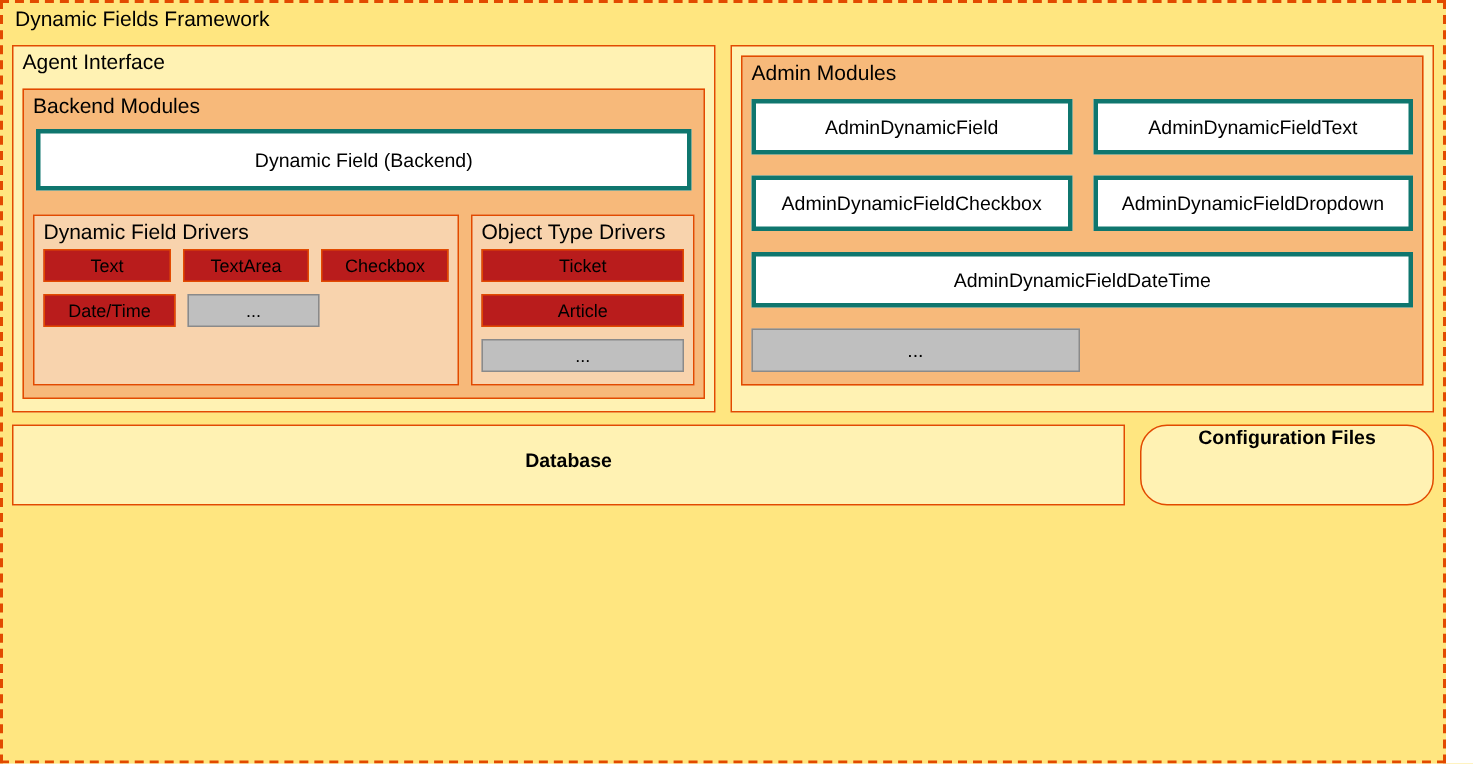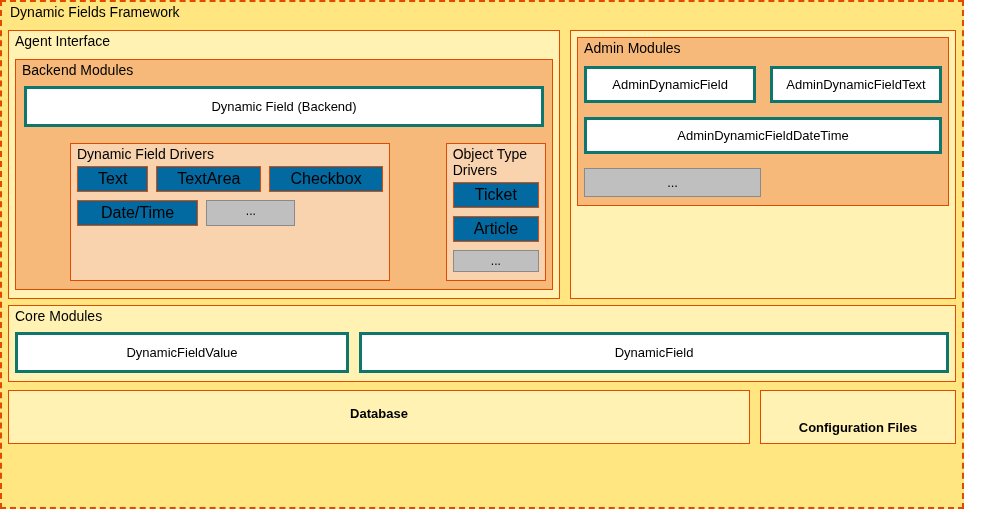--- a/index.html
+++ b/index.html
@@ -28,36 +28,36 @@
     border: 1px solid #e24a00;
     padding: 0 6px 8px 6px;
     margin-top: 6px;
   }
   .panel-title {
     font-size: 14px;
     padding: 2px 0 4px 0;
   }
   .yellow-light { background: #fff2b3; }
   .orange      { background: #f7b97a; }
-  .orange-light{ background: #f8d3ad; margin-left: 48px; }
+  .orange-light{ background: #f8d3ad; }
   .row { display: flex; gap: 10px; }
   .col { flex: 1; }
   .box {
     background: #fff;
     border: 3px solid #0f766e;
     text-align: center;
     padding: 6px 4px;
     font-size: 13px;
   }
   .box-small {
-    background: #0369a1;
+    background: #b91c1c;
     border: 1px solid #e24a00;
     text-align: center;
-    padding: 3px 20px;
-    font-size: 16px;
+    padding: 3px 4px;
+    font-size: 12px;
     flex: 1;
   }
   .more {
     background: #bfbfbf;
     border: 1px solid #8a8a8a;
     text-align: center;
     padding: 3px 4px;
     font-size: 12px;
     flex: 1;
   }
@@ -72,21 +72,21 @@
   .drivers-col { display: flex; flex-direction: column; gap: 8px; flex: 1; }
   .admin-grid  { display: flex; flex-direction: column; gap: 14px; margin-top: 6px; }
   .admin-row   { display: flex; gap: 14px; justify-content: flex-end; }
   .admin-row .box { flex: 1; padding: 8px 4px; }
   .core-row { display: flex; gap: 10px; margin-top: 4px; }
   .core-row .box:first-child { flex: 1; padding: 10px 4px; }
   .core-row .box:last-child  { flex: 1.8; padding: 10px 4px; }
   .storage-row { display: flex; gap: 10px; margin-top: 8px; }
   .storage-row .panel { margin-top: 0; font-weight: bold; }
   .db-panel   { flex: 4; display:flex; align-items:center; justify-content:center; min-height:54px;}
-  .cfg-panel  { flex: 1; display:flex; align-items:flex-end; justify-content:center; min-height:54px;}
+  .cfg-panel  { flex: 1; display:flex; align-items:flex-start; justify-content:center; min-height:54px;border-radius:18px;}
   .backend-box { margin: 4px 2px 10px 2px; padding: 10px 4px; }
   .obj-col .box-small, .obj-col .more { width: 100%; }
   .spacer-row { display:flex; gap:8px; }
 </style>
 </head>
 <body>
 
 <div class="framework">
   <div class="framework-title">Dynamic Fields Framework</div>
 
@@ -134,39 +134,36 @@
     <div class="panel yellow-light col">
 
       <div class="panel orange">
         <div class="panel-title">Admin Modules</div>
         <div class="admin-grid">
           <div class="admin-row">
             <div class="box">AdminDynamicField</div>
             <div class="box">AdminDynamicFieldText</div>
           </div>
           <div class="admin-row">
+            <div class="box">AdminDynamicFieldCheckbox</div>
+            <div class="box">AdminDynamicFieldDropdown</div>
+          </div>
+          <div class="admin-row">
             <div class="box">AdminDynamicFieldDateTime</div>
           </div>
           <div class="admin-row">
             <div class="more-wide" style="flex:1">...</div>
             <div style="flex:1"></div>
           </div>
         </div>
       </div>
     </div>
 
   </div>
 
-  <div class="panel yellow-light">
-    <div class="panel-title">Core Modules</div>
-    <div class="core-row">
-      <div class="box">DynamicFieldValue</div>
-      <div class="box">DynamicField</div>
-    </div>
-  </div>
 
   <div class="storage-row">
     <div class="panel yellow-light db-panel">
       <span>Database</span>
     </div>
     <div class="panel yellow-light cfg-panel">
       <span>Configuration Files</span>
     </div>
   </div>
 

